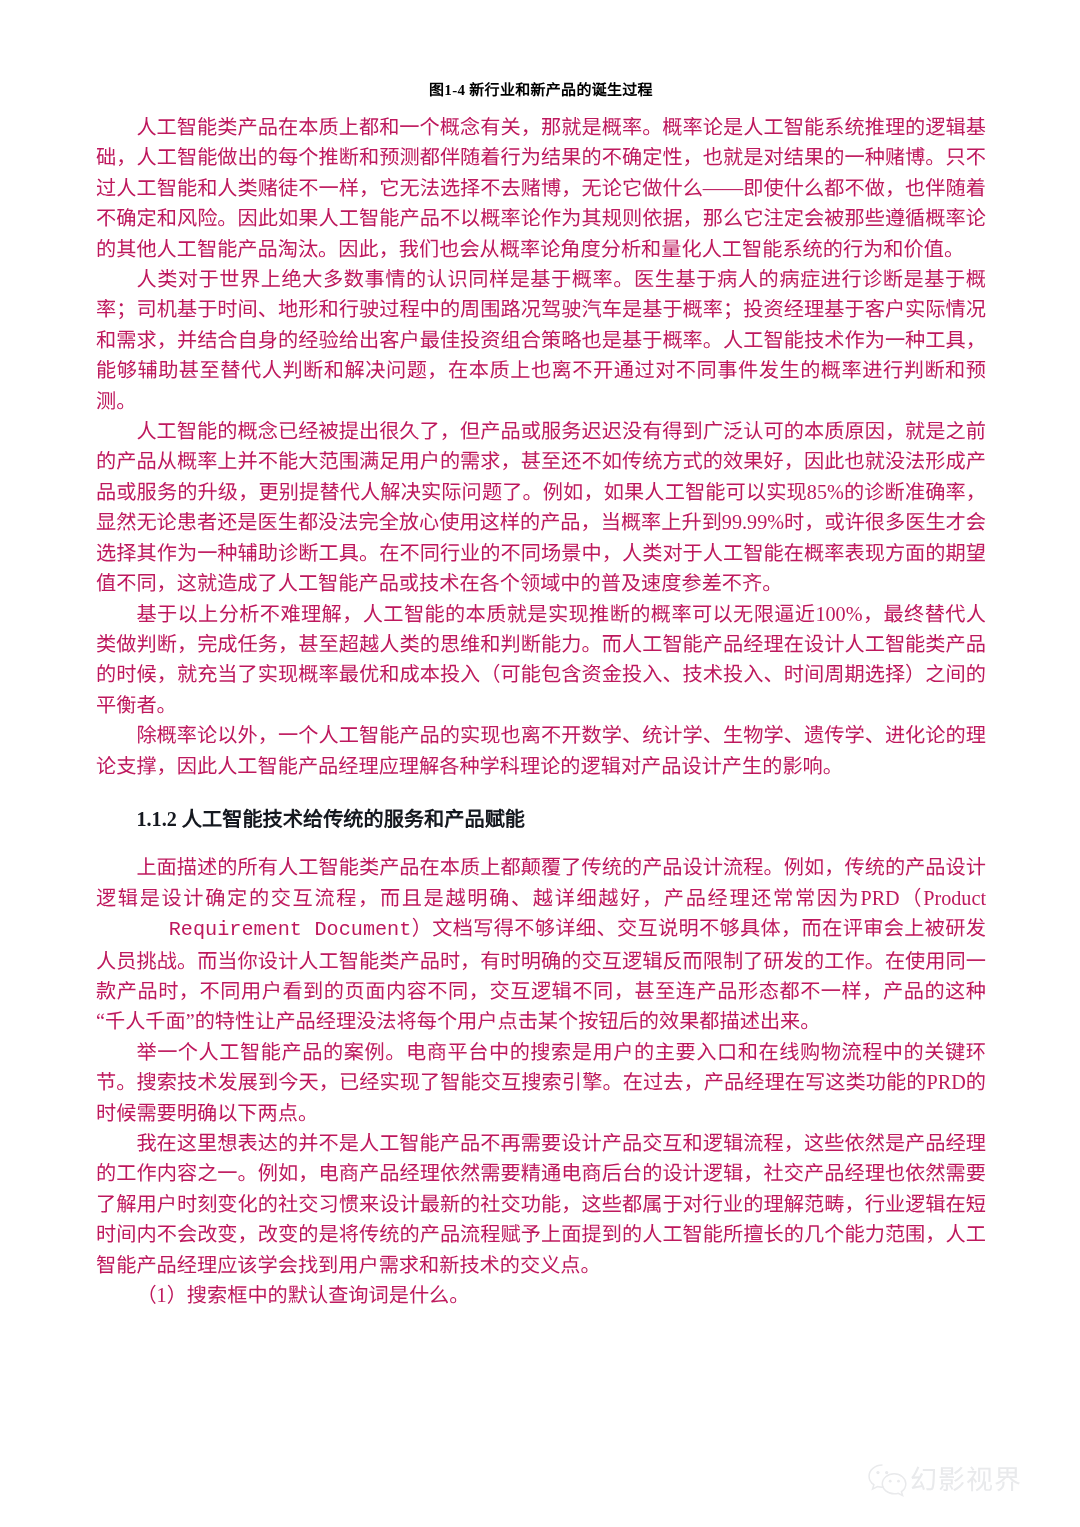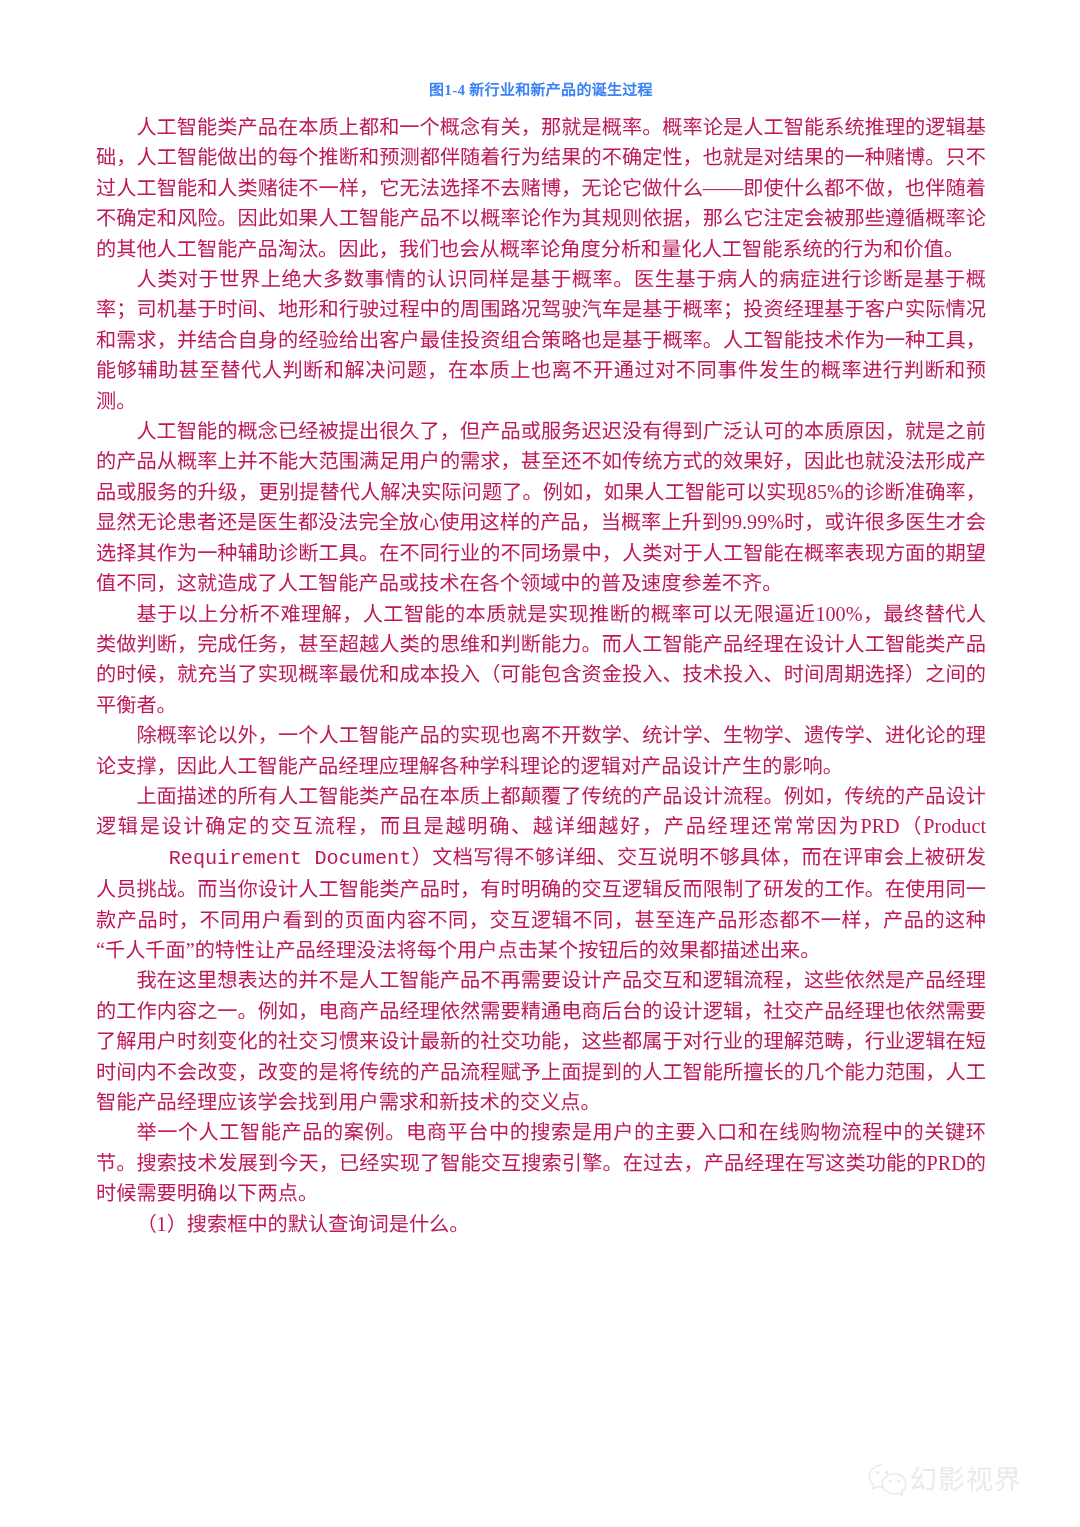--- a/index.html
+++ b/index.html
@@ -26,21 +26,21 @@
     position: absolute;
     left: 96px;
     top: 0;
     width: 890px;
   }
 
   .fig-caption {
     text-align: center;
     font-size: 15px;
     line-height: 20px;
-    color: #3b82f6;
+    color: #000000;
     letter-spacing: 0.3px;
     margin: 0;
     padding-top: 80px;
     font-family: "Liberation Serif", "DejaVu Serif", serif;
     font-weight: 600;
   }
 
   p.para {
     margin: 0;
     font-size: 20.2px;
@@ -110,26 +110,27 @@
   <div class="content">
 
     <div class="fig-caption">图1-4 新行业和新产品的诞生过程</div>
 
     <p class="para first">人工智能类产品在本质上都和一个概念有关，那就是概率。概率论是人工智能系统推理的逻辑基础，人工智能做出的每个推断和预测都伴随着行为结果的不确定性，也就是对结果的一种赌博。只不过人工智能和人类赌徒不一样，它无法选择不去赌博，无论它做什么——即使什么都不做，也伴随着不确定和风险。因此如果人工智能产品不以概率论作为其规则依据，那么它注定会被那些遵循概率论的其他人工智能产品淘汰。因此，我们也会从概率论角度分析和量化人工智能系统的行为和价值。</p>
     <p class="para">人类对于世界上绝大多数事情的认识同样是基于概率。医生基于病人的病症进行诊断是基于概率；司机基于时间、地形和行驶过程中的周围路况驾驶汽车是基于概率；投资经理基于客户实际情况和需求，并结合自身的经验给出客户最佳投资组合策略也是基于概率。人工智能技术作为一种工具，能够辅助甚至替代人判断和解决问题，在本质上也离不开通过对不同事件发生的概率进行判断和预测。</p>
     <p class="para">人工智能的概念已经被提出很久了，但产品或服务迟迟没有得到广泛认可的本质原因，就是之前的产品从概率上并不能大范围满足用户的需求，甚至还不如传统方式的效果好，因此也就没法形成产品或服务的升级，更别提替代人解决实际问题了。例如，如果人工智能可以实现85%的诊断准确率，显然无论患者还是医生都没法完全放心使用这样的产品，当概率上升到99.99%时，或许很多医生才会选择其作为一种辅助诊断工具。在不同行业的不同场景中，人类对于人工智能在概率表现方面的期望值不同，这就造成了人工智能产品或技术在各个领域中的普及速度参差不齐。</p>
     <p class="para">基于以上分析不难理解，人工智能的本质就是实现推断的概率可以无限逼近100%，最终替代人类做判断，完成任务，甚至超越人类的思维和判断能力。而人工智能产品经理在设计人工智能类产品的时候，就充当了实现概率最优和成本投入（可能包含资金投入、技术投入、时间周期选择）之间的平衡者。</p>
     <p class="para">除概率论以外，一个人工智能产品的实现也离不开数学、统计学、生物学、遗传学、进化论的理论支撑，因此人工智能产品经理应理解各种学科理论的逻辑对产品设计产生的影响。</p>
 
+    <h3 class="section-heading">1.1.2 人工智能技术给传统的服务和产品赋能</h3>
 
 
     <p class="para"><span>上面描述的所有人工智能类产品在本质上都颠覆了传统的产品设计流程。例如，传统的产品设计逻辑是设计确定的交互流程，而且是越明确、越详细越好，产品经理还常常因为PRD（Product</span><span class="wide-gap"></span><span class="latin">Requirement Document</span><span>）文档写得不够详细、交互说明不够具体，而在评审会上被研发人员挑战。而当你设计人工智能类产品时，有时明确的交互逻辑反而限制了研发的工作。在使用同一款产品时，不同用户看到的页面内容不同，交互逻辑不同，甚至连产品形态都不一样，产品的这种“千人千面”的特性让产品经理没法将每个用户点击某个按钮后的效果都描述出来。</span></p>
 
+    <p class="para">举一个人工智能产品的案例。电商平台中的搜索是用户的主要入口和在线购物流程中的关键环节。搜索技术发展到今天，已经实现了智能交互搜索引擎。在过去，产品经理在写这类功能的PRD的时候需要明确以下两点。</p>
     <p class="para">我在这里想表达的并不是人工智能产品不再需要设计产品交互和逻辑流程，这些依然是产品经理的工作内容之一。例如，电商产品经理依然需要精通电商后台的设计逻辑，社交产品经理也依然需要了解用户时刻变化的社交习惯来设计最新的社交功能，这些都属于对行业的理解范畴，行业逻辑在短时间内不会改变，改变的是将传统的产品流程赋予上面提到的人工智能所擅长的几个能力范围，人工智能产品经理应该学会找到用户需求和新技术的交义点。</p>
-    <p class="para">举一个人工智能产品的案例。电商平台中的搜索是用户的主要入口和在线购物流程中的关键环节。搜索技术发展到今天，已经实现了智能交互搜索引擎。在过去，产品经理在写这类功能的PRD的时候需要明确以下两点。</p>
     <p class="para">（1）搜索框中的默认查询词是什么。</p>
 
   </div>
 
   <div class="watermark">
     <span class="wm-icon">
       <svg viewBox="0 0 46 38" width="44" height="36" xmlns="http://www.w3.org/2000/svg">
         <g fill="none" stroke="#e9eaec" stroke-width="1.6">
           <path d="M17.2 3.2C9.3 3.2 3 8.5 3 15c0 3.6 2 6.9 5.1 9l-1.4 4.6 5.2-2.7c1.6.5 3.4.8 5.3.8 .5 0 1 0 1.5-.06"></path>
           <path d="M29.6 12.4c-7 0-12.6 4.8-12.6 10.6 0 5.9 5.6 10.6 12.6 10.6 1.5 0 2.9-.2 4.2-.6l4.6 2.4-1.2-4c2.8-1.9 4.6-4.9 4.6-8.4 0-5.8-5.6-10.6-12.2-10.6z"></path>

